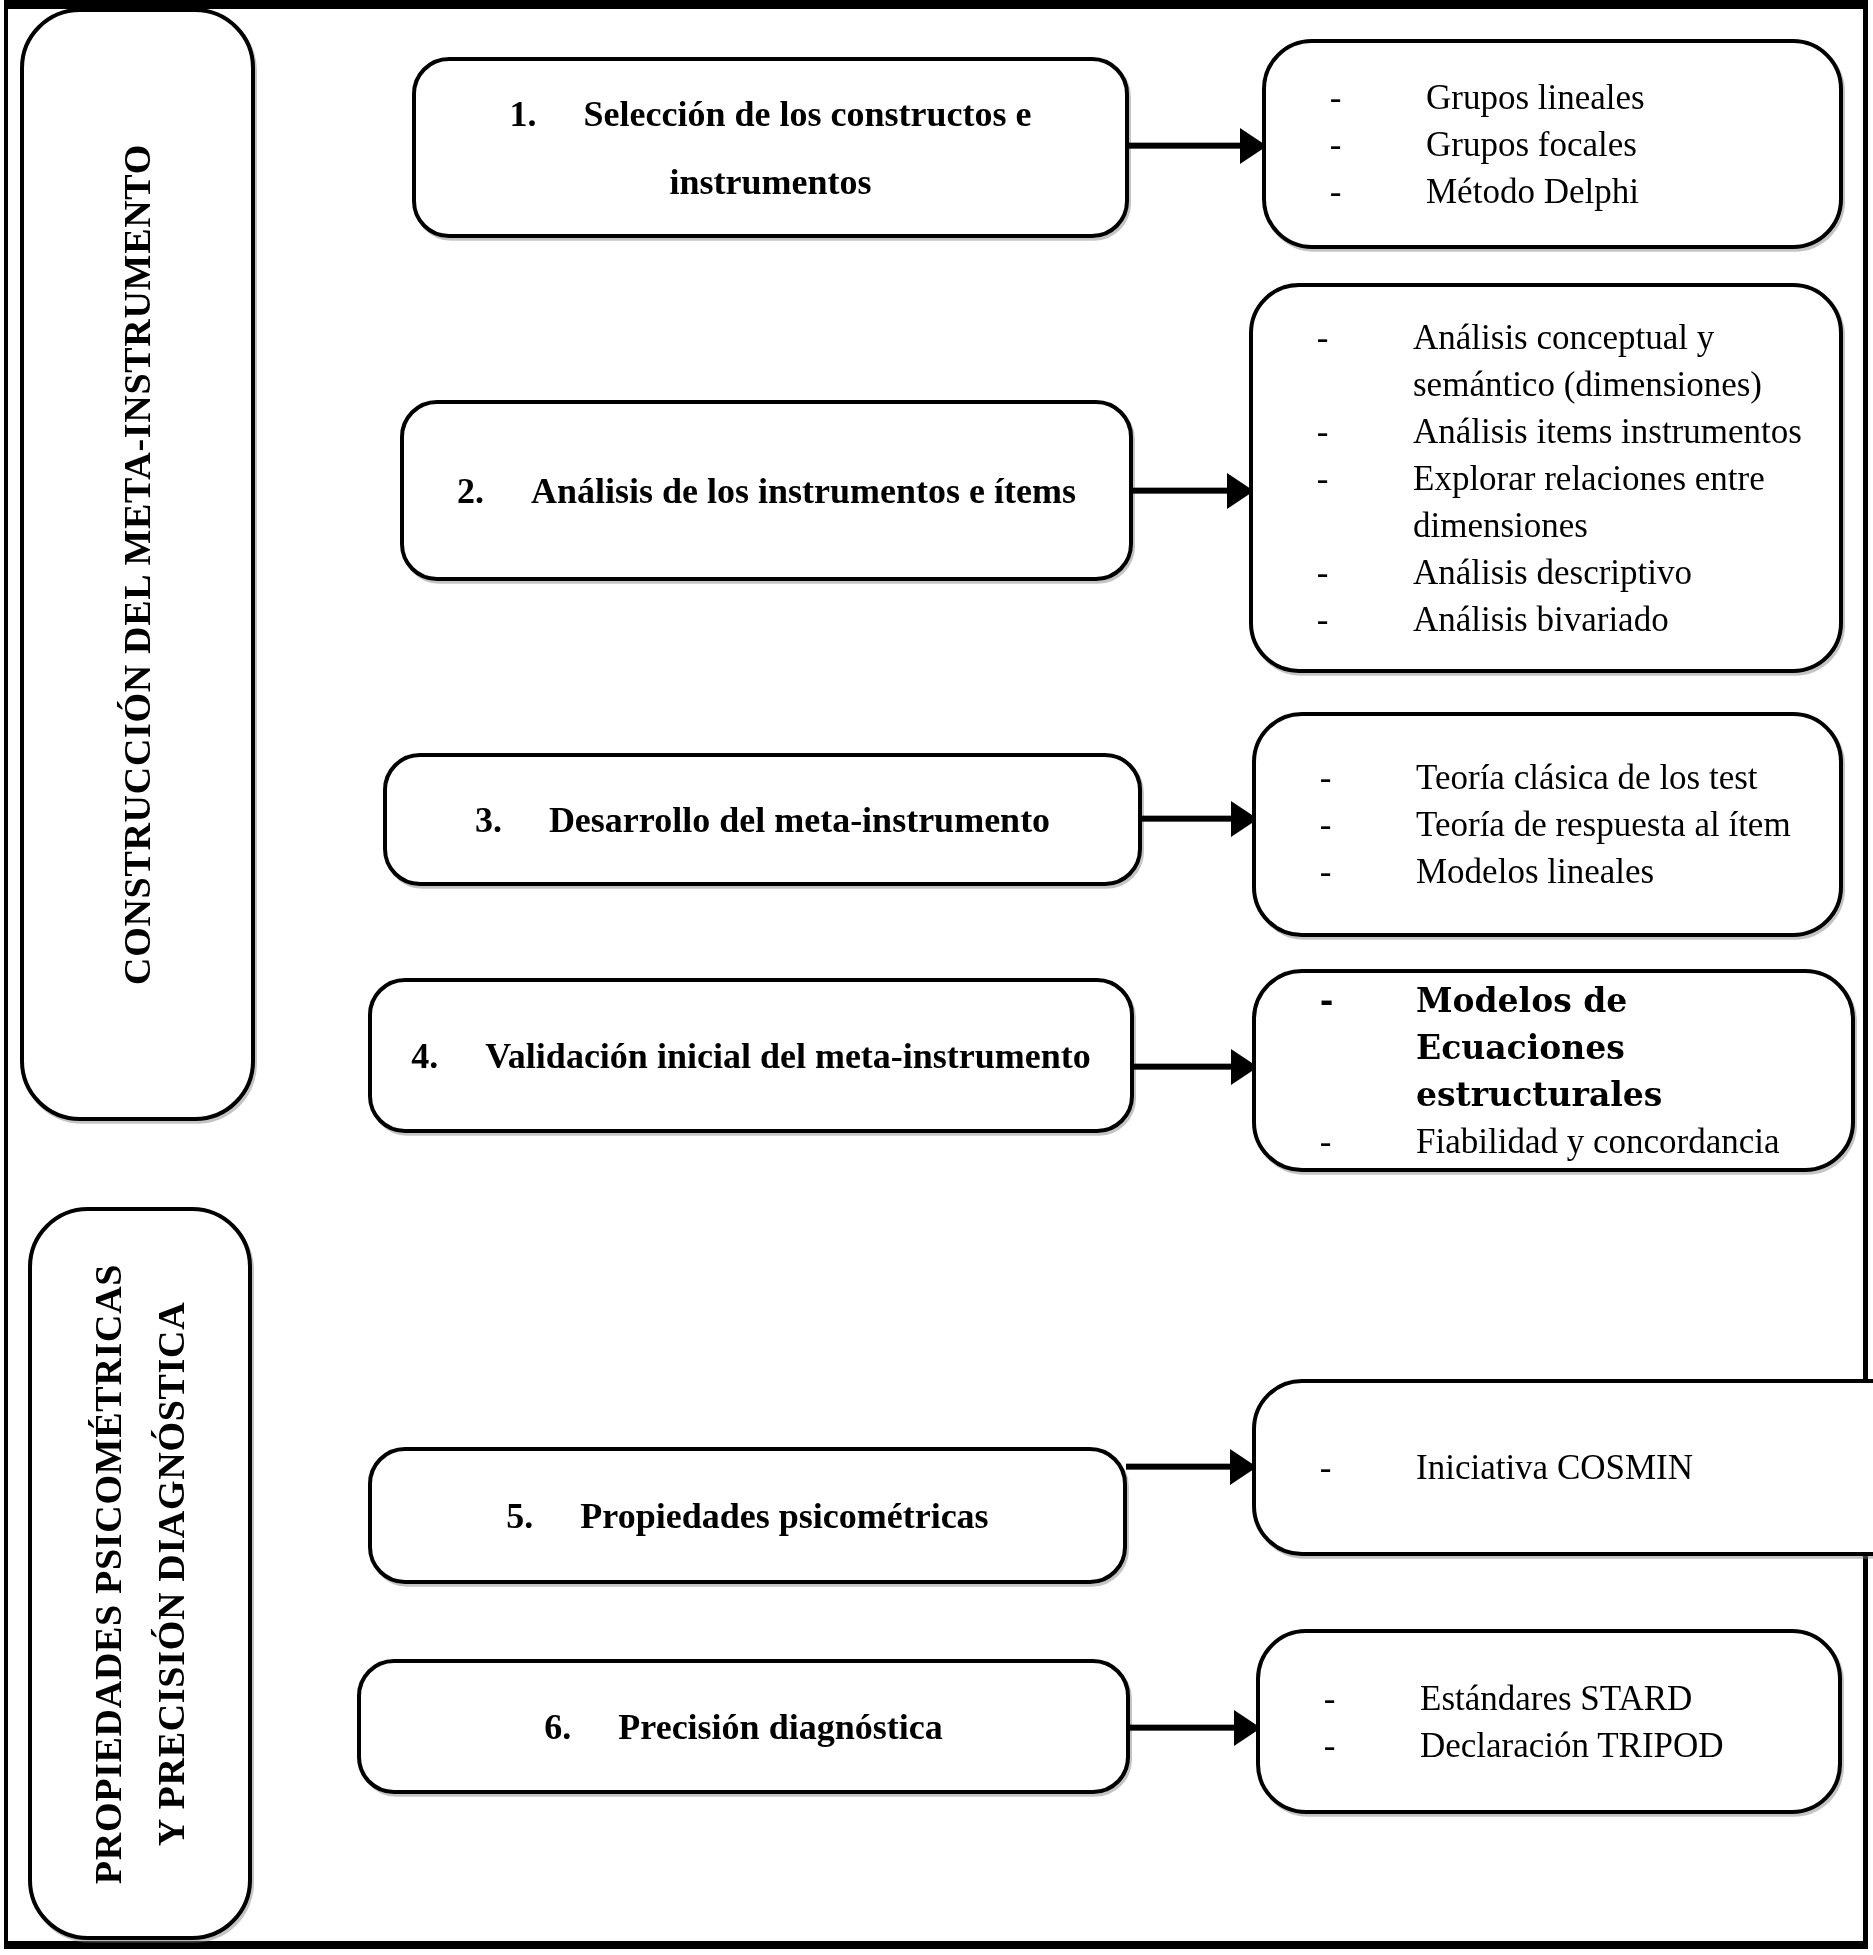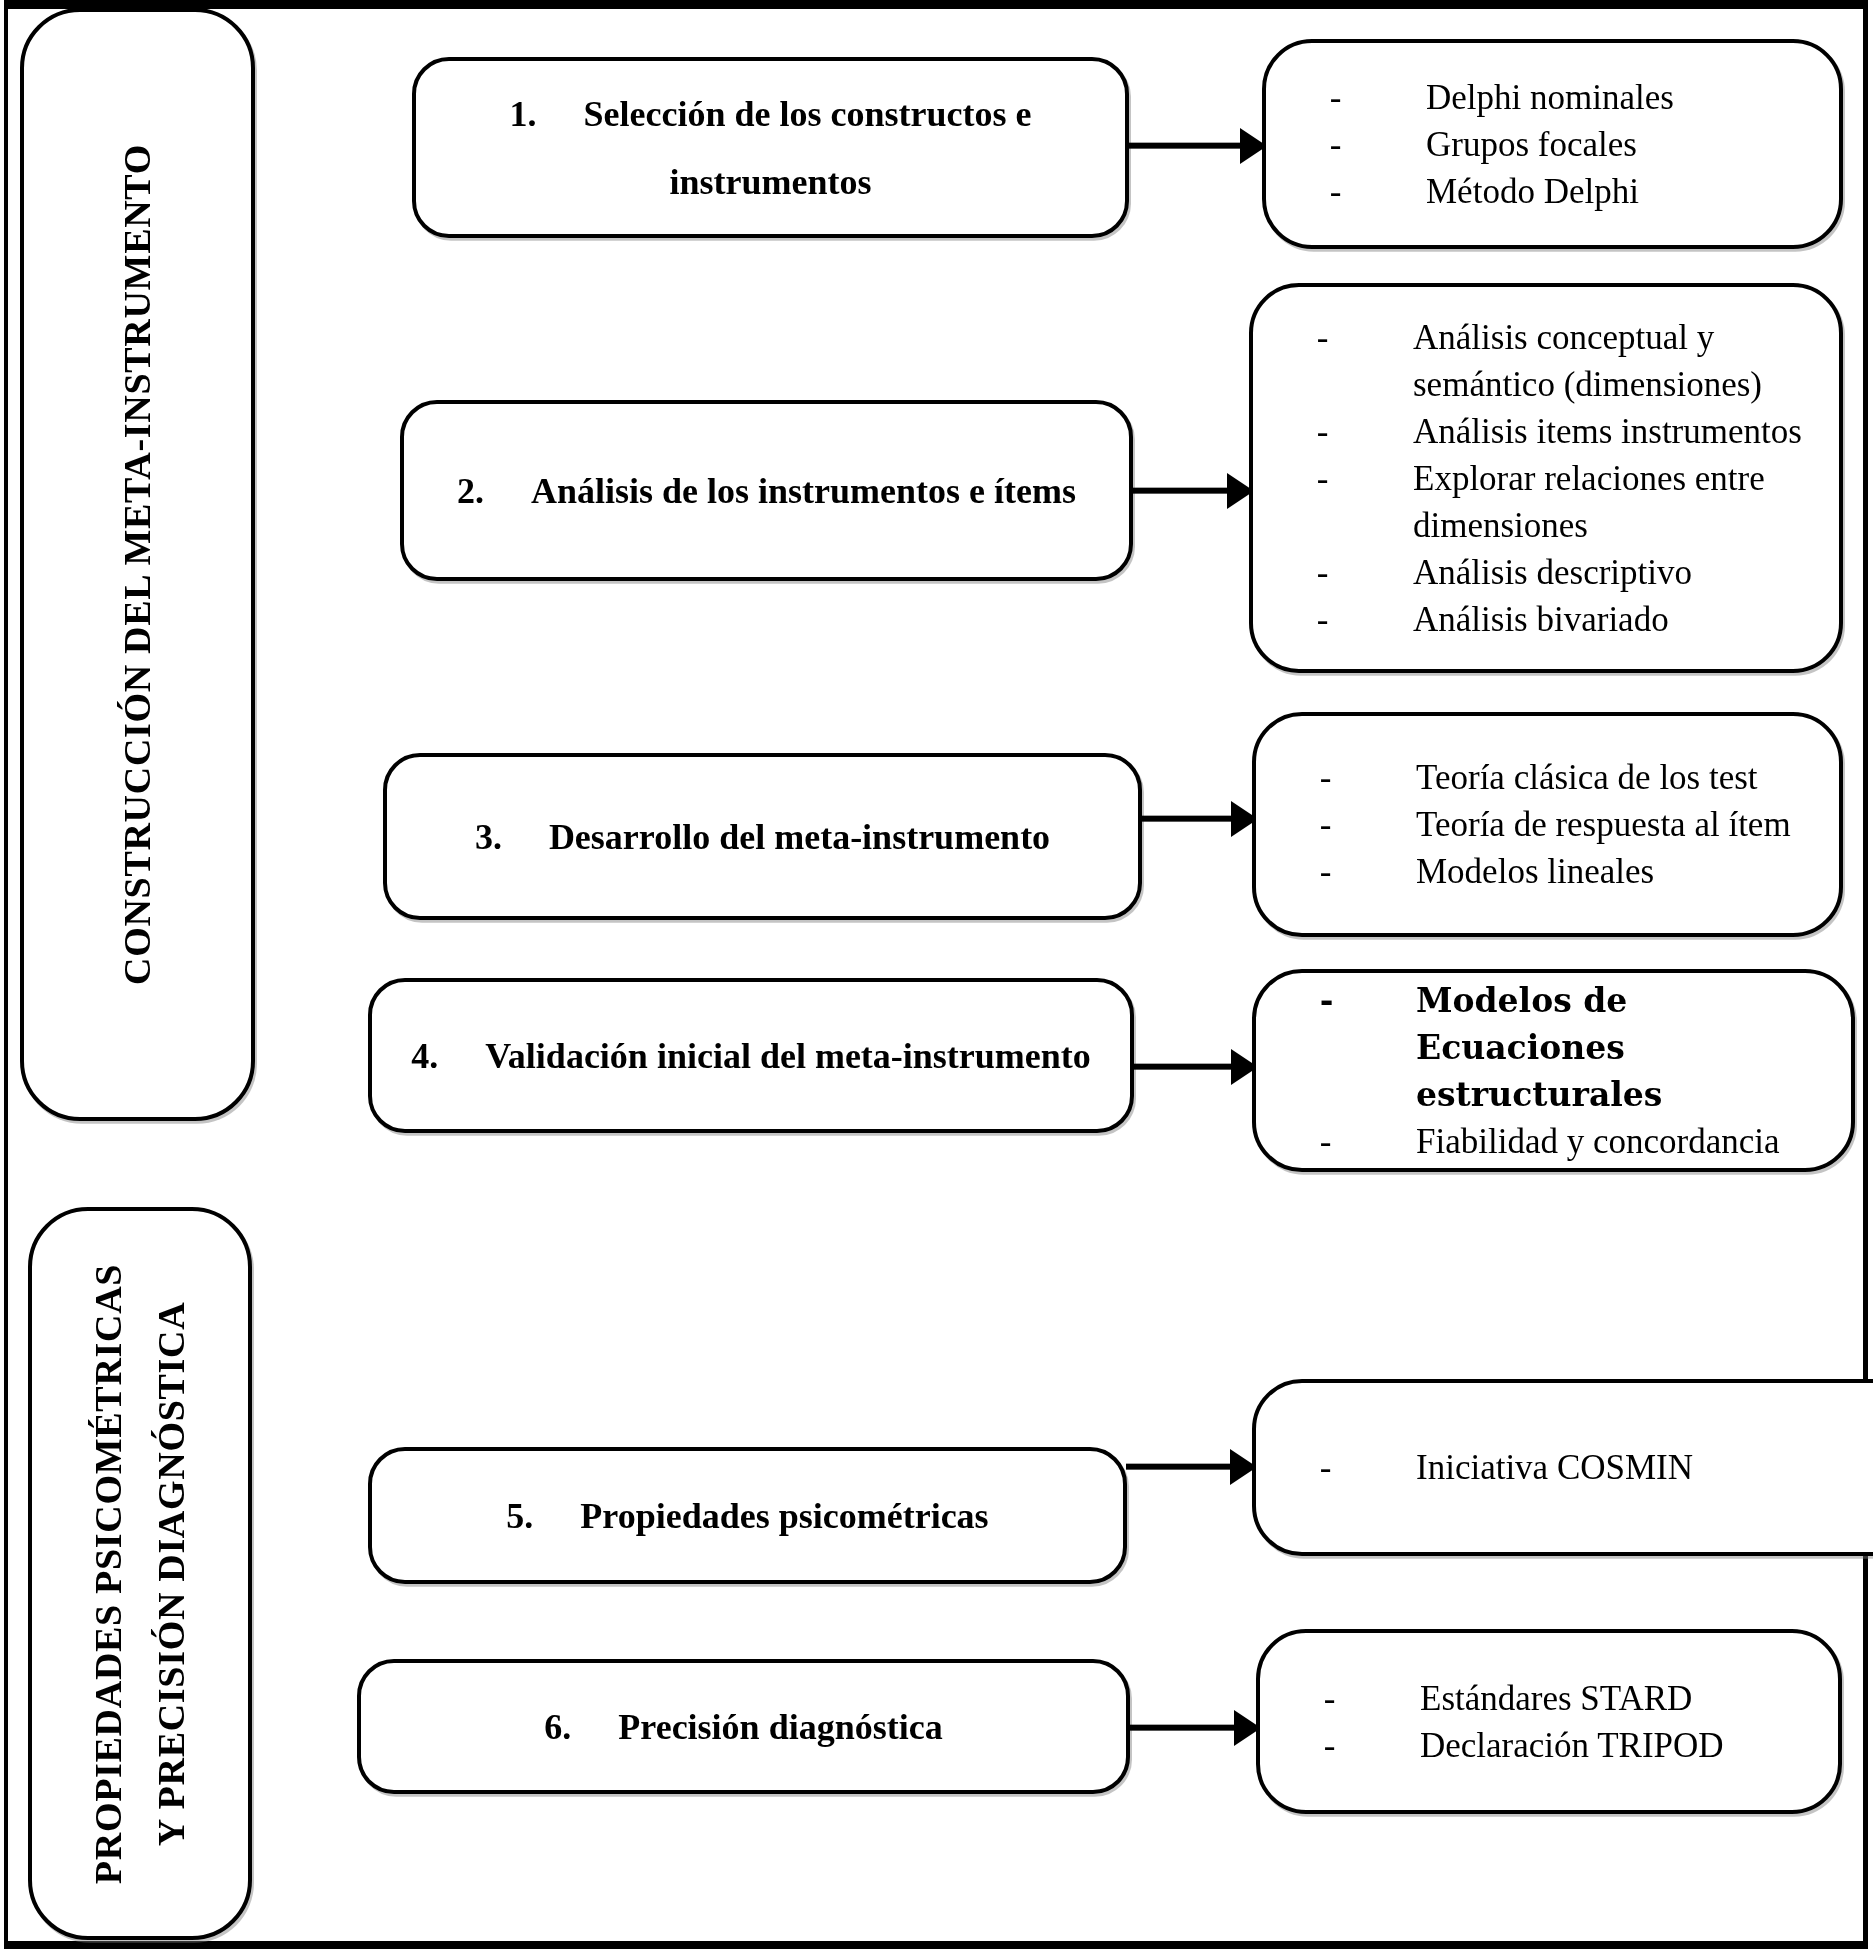--- a/index.html
+++ b/index.html
@@ -63,21 +63,21 @@
     width:0;height:0;
     border-left:27px solid #000;
     border-top:18.7px solid transparent;
     border-bottom:18.7px solid transparent;
   }
   
   #sidebar1{left:20px;top:8px;width:235px;height:1113px;}
   #sidebar2{left:28px;top:1207px;width:224px;height:733px;}
   #s1{left:412px;top:57px;width:717px;height:181px;}
   #s2{left:400px;top:400px;width:733px;height:181px;}
-  #s3{left:383px;top:753px;width:759px;height:167px;}
+  #s3{left:383px;top:753px;width:759px;height:133px;}
   #s4{left:368px;top:978px;width:766px;height:155px;}
   #s5{left:368px;top:1399px;width:759px;height:137px;margin-top:48px;}
   #s6{left:357px;top:1659px;width:773px;height:135px;}
   #m1{left:1262px;top:39px;width:581px;height:210px;}
   #m2{left:1249px;top:283px;width:594px;height:390px;}
   #m3{left:1252px;top:712px;width:591px;height:225px;}
   #m4{left:1252px;top:969px;width:603px;height:203px;}
   #m5{left:1252px;top:1379px;width:686px;height:177px;}
   #m6{left:1256px;top:1629px;width:586px;height:185px;}
   #a1{left:1126px;top:127px;width:141px;}
@@ -107,21 +107,21 @@
 
   <div id="s1" class="rbox step-box">
     <p class="step-text"><span class="step-num">1.</span><span>Selección de los constructos e instrumentos</span></p>
   </div>
   <div id="a1" class="arrow">
       <span class="arrow-shaft"></span>
       <span class="arrow-head"></span>
     </div>
   <div id="m1" class="rbox method-box">
     <ul>
-      <li>Delphi nominales</li>
+      <li>Grupos lineales</li>
       <li>Grupos focales</li>
       <li>Método Delphi</li>
     </ul>
   </div>
 
   <div id="s2" class="rbox step-box">
     <p class="step-text"><span class="step-num">2.</span><span>Análisis de los instrumentos e ítems</span></p>
   </div>
   <div id="a2" class="arrow">
       <span class="arrow-shaft"></span>

